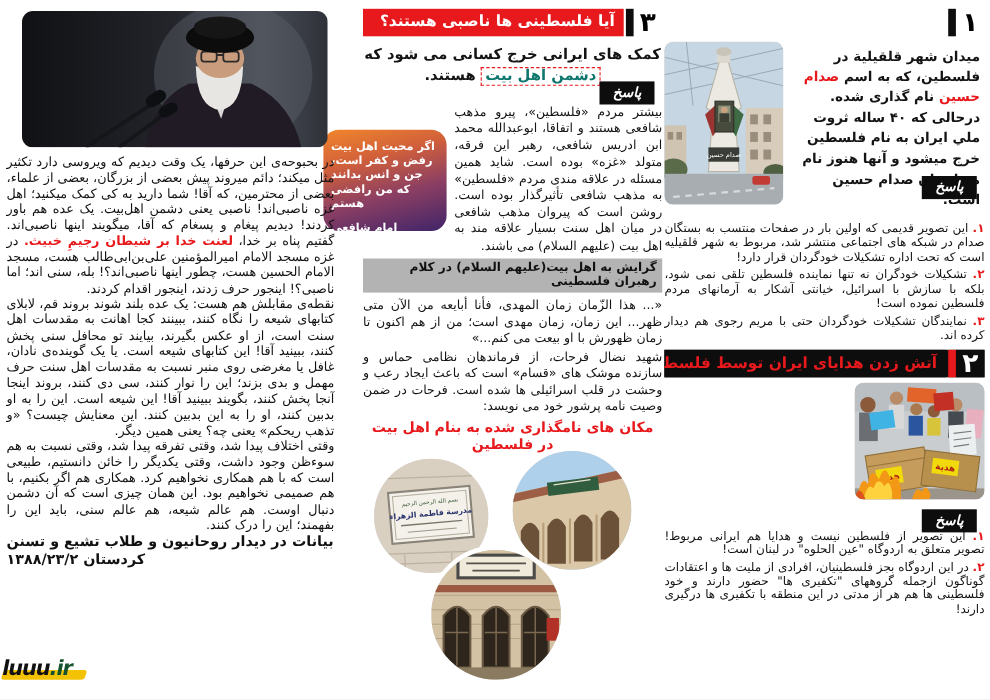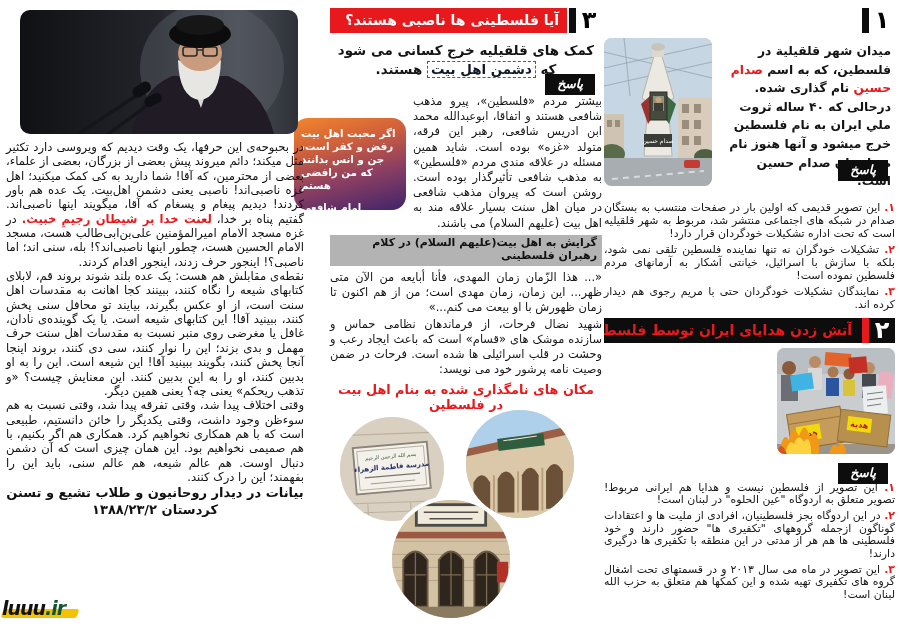--- a/index.html
+++ b/index.html
@@ -37,21 +37,21 @@
   .s2-text{flex:1;font-weight:bold;font-size:13.2px;line-height:20px;text-align:right;padding:16px 10px 0 6px;}
   .red{color:#e8191c;}
   .answers{margin-top:8px;}
   .ans{font-size:10.9px;line-height:13.1px;text-align:justify;margin:0 0 3px 0;}
   .ans-num{color:#e8191c;font-weight:bold;}
   .answers2 .ans{line-height:12.7px;}
   .hdr2{margin-top:6px;}
 
   
   .q3{font-weight:bold;font-size:13.4px;line-height:19px;text-align:center;margin-top:8px;}
-  .q-box{color:#0f172a;border:1.5px dashed #e8191c;padding:0 3px;}
+  .q-box{color:#0f766e;border:1.5px dashed #e8191c;padding:0 3px;}
   .mid-body{font-size:11.4px;line-height:15.2px;text-align:justify;margin-top:15px;}
   .quote-box{
     float:left;width:112px;height:92px;margin:24px 7px 4px -36px;border-radius:14px;
     background:linear-gradient(165deg,#f1862c 0%,#d2603a 30%,#8c3f63 62%,#402469 100%);
     color:#fff;text-align:left;font-weight:bold;font-size:10.3px;line-height:13px;
     padding:9px 7px 5px;box-sizing:border-box;
   }
   .quote-author{display:block;margin-top:9px;font-size:10px;}
   .subtitle{background:#b3b3b3;color:#111;font-weight:bold;font-size:11px;padding:1px 5px 4px;display:inline-block;margin:4px 0 2px;}
   .mid-body2{font-size:11.4px;line-height:15px;text-align:justify;margin:2px 0 0;}
@@ -60,21 +60,21 @@
   .c1{width:112px;height:112px;left:6px;top:405px;z-index:1;}
   .c2{width:116px;height:116px;left:132px;top:398px;z-index:1;}
   .c3{width:126px;height:126px;left:58px;top:488px;z-index:2;}
   .circle svg{display:block;width:100%;height:100%;}
 
   
   .leader-photo{width:278px;height:124px;border-radius:10px;overflow:hidden;margin:2px 6px 6px auto;}
   .speech{font-size:11.6px;line-height:14.35px;text-align:justify;color:#111;}
   .speech p{margin:0;}
   .speech .red{font-weight:bold;}
-  .citation{font-weight:bold;font-size:13px;line-height:17px;margin-top:4px;text-align:center;}
+  .citation{font-weight:bold;font-size:13px;line-height:17px;margin-top:4px;text-align:left;}
   .watermark{position:absolute;left:2px;top:597px;direction:ltr;z-index:9;}
   .wm-swoosh{position:absolute;left:0;top:12px;width:76px;height:9px;background:#f3c203;transform:skewX(-18deg);border-radius:3px;}
   .wm-text{position:relative;font-weight:bold;font-size:19px;font-style:italic;color:#111;letter-spacing:-1px;}
   .wm-tld{color:#14532d;}
   svg{display:block;}
 </style>
 </head>
 <body>
 
 <div class="page">
@@ -200,34 +200,33 @@
     </div>
 
     <div class="pasokh" style="top:455px;right:0;">
       <div class="bar"></div>
       <div class="box">پاسخ</div>
     </div>
 
     <div class="answers answers2" style="margin-top:28px;">
       <p class="ans"><span class="ans-num">۱.</span><span> این تصویر از فلسطین نیست و هدایا هم ایرانی مربوط! تصویر متعلق به اردوگاه "عین الحلوه" در لبنان است!</span></p>
       <p class="ans"><span class="ans-num">۲.</span><span> در این اردوگاه بجز فلسطینیان، افرادی از ملیت ها و اعتقادات گوناگون ازجمله گروههای "تکفیری ها" حضور دارند و خود فلسطینی ها هم هر از مدتی در این منطقه با تکفیری ها درگیری دارند!</span></p>
-      <p class="ans"><span class="ans-num">۳.</span><span> این تصویر در ماه می سال ۲۰۱۳ و در قسمتهای تحت اشغال گروه های تکفیری تهیه شده و این کمکها هم متعلق به حزب الله لبنان است!</span></p>
     </div>
   </div>
 
   <div class="col col-mid" style="position:absolute;">
 
     <div class="sec-header">
       <div class="sec-num">۳</div>
       <div class="sec-notch"></div>
       <div class="sec-bar">آیا فلسطینی ها ناصبی هستند؟</div>
     </div>
 
     <div class="q3">
-      <span>کمک های قلقیلیه خرج کسانی می شود که </span><span class="q-box">دشمن اهل بیت</span><span> هستند.</span>
+      <span>کمک های ایرانی خرج کسانی می شود که </span><span class="q-box">دشمن اهل بیت</span><span> هستند.</span>
     </div>
 
     <div class="pasokh" style="top:66px;right:0;">
       <div class="bar"></div>
       <div class="box">پاسخ</div>
     </div>
 
     <div class="mid-body">
       <div class="quote-box">
         <span>اگر محبت اهل بیت رفض و کفر است، جن و انس بدانند که من رافضی هستم</span>

